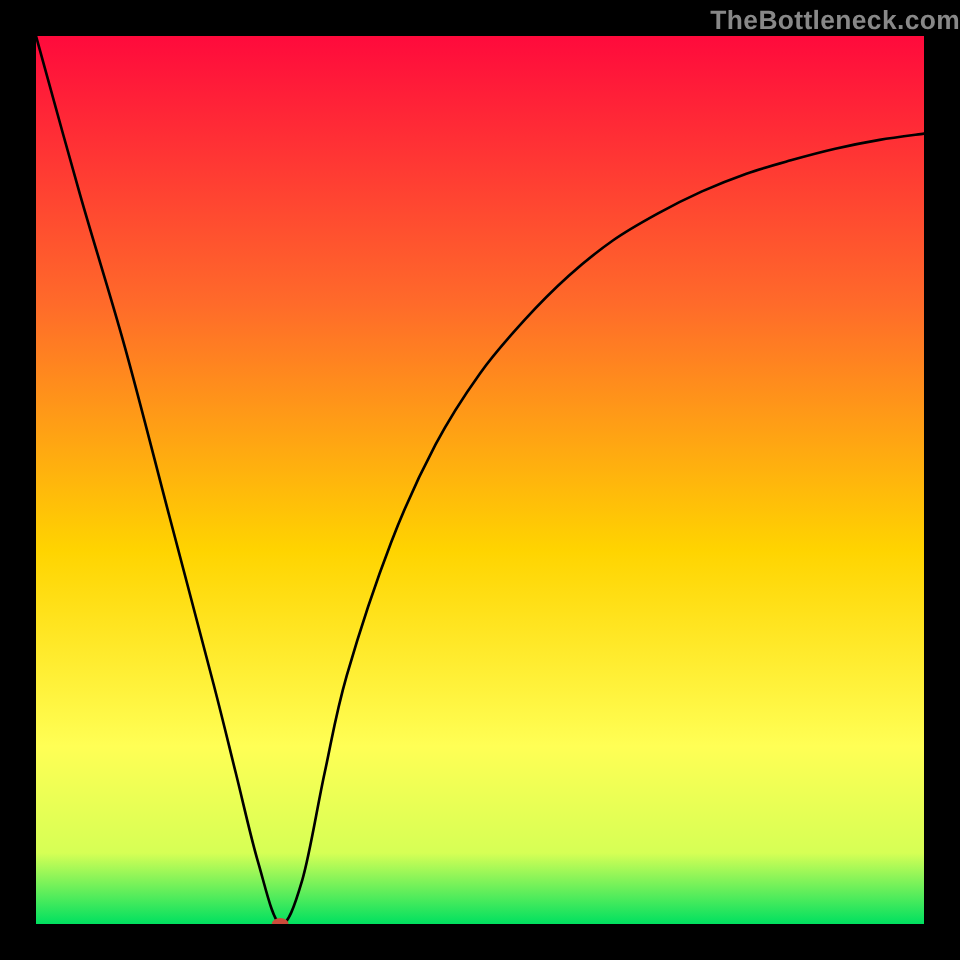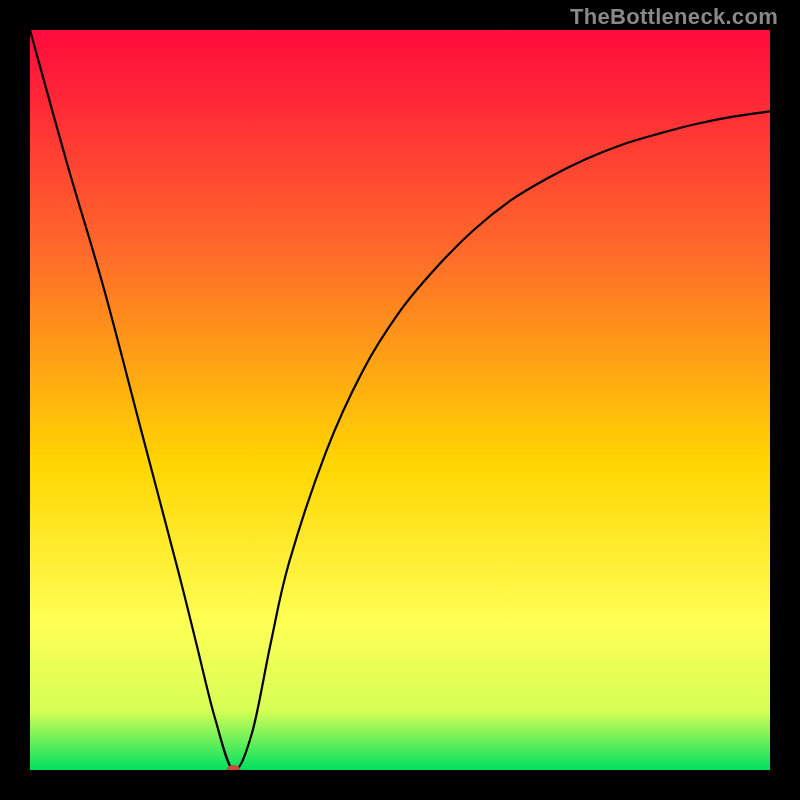--- a/index.html
+++ b/index.html
@@ -13,21 +13,21 @@
   }
   .frame {
     position: relative;
     width: 800px;
     height: 800px;
     background: #000;
   }
   .watermark {
     position: absolute;
     top: 4px;
-    right: 22px;
+    right: 0;
     font-size: 22px;
     font-weight: 600;
     color: #888;
     letter-spacing: 0.3px;
     z-index: 5;
     user-select: none;
   }
   .plot {
     position: absolute;
     left: 30px;

